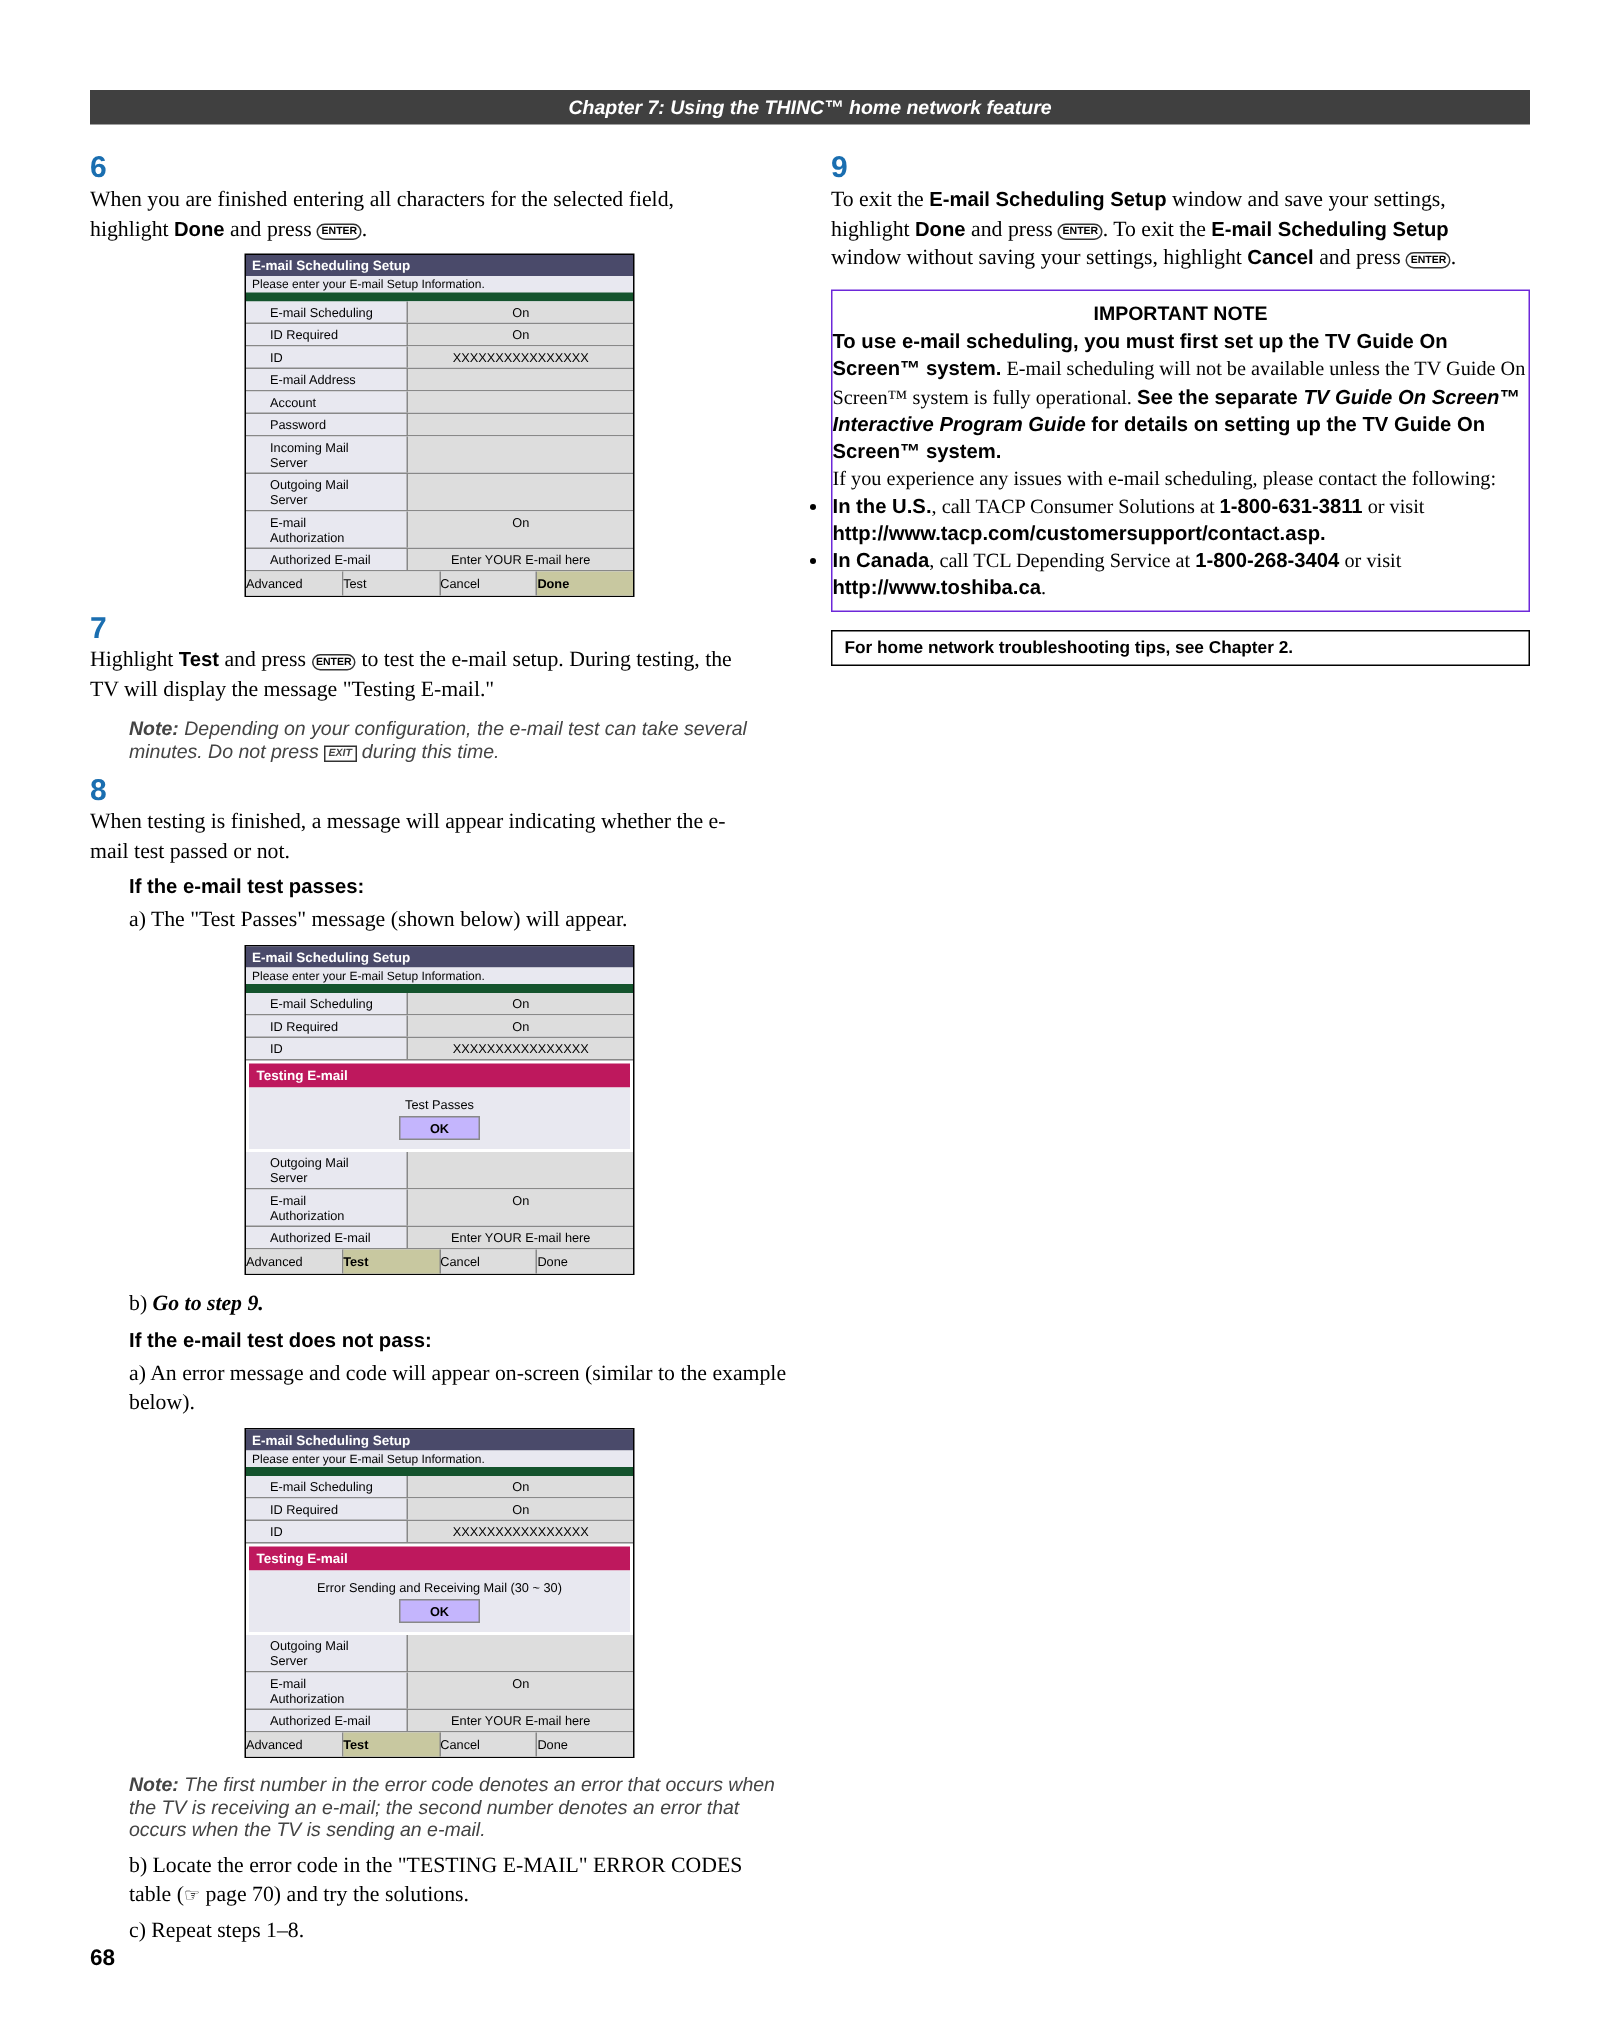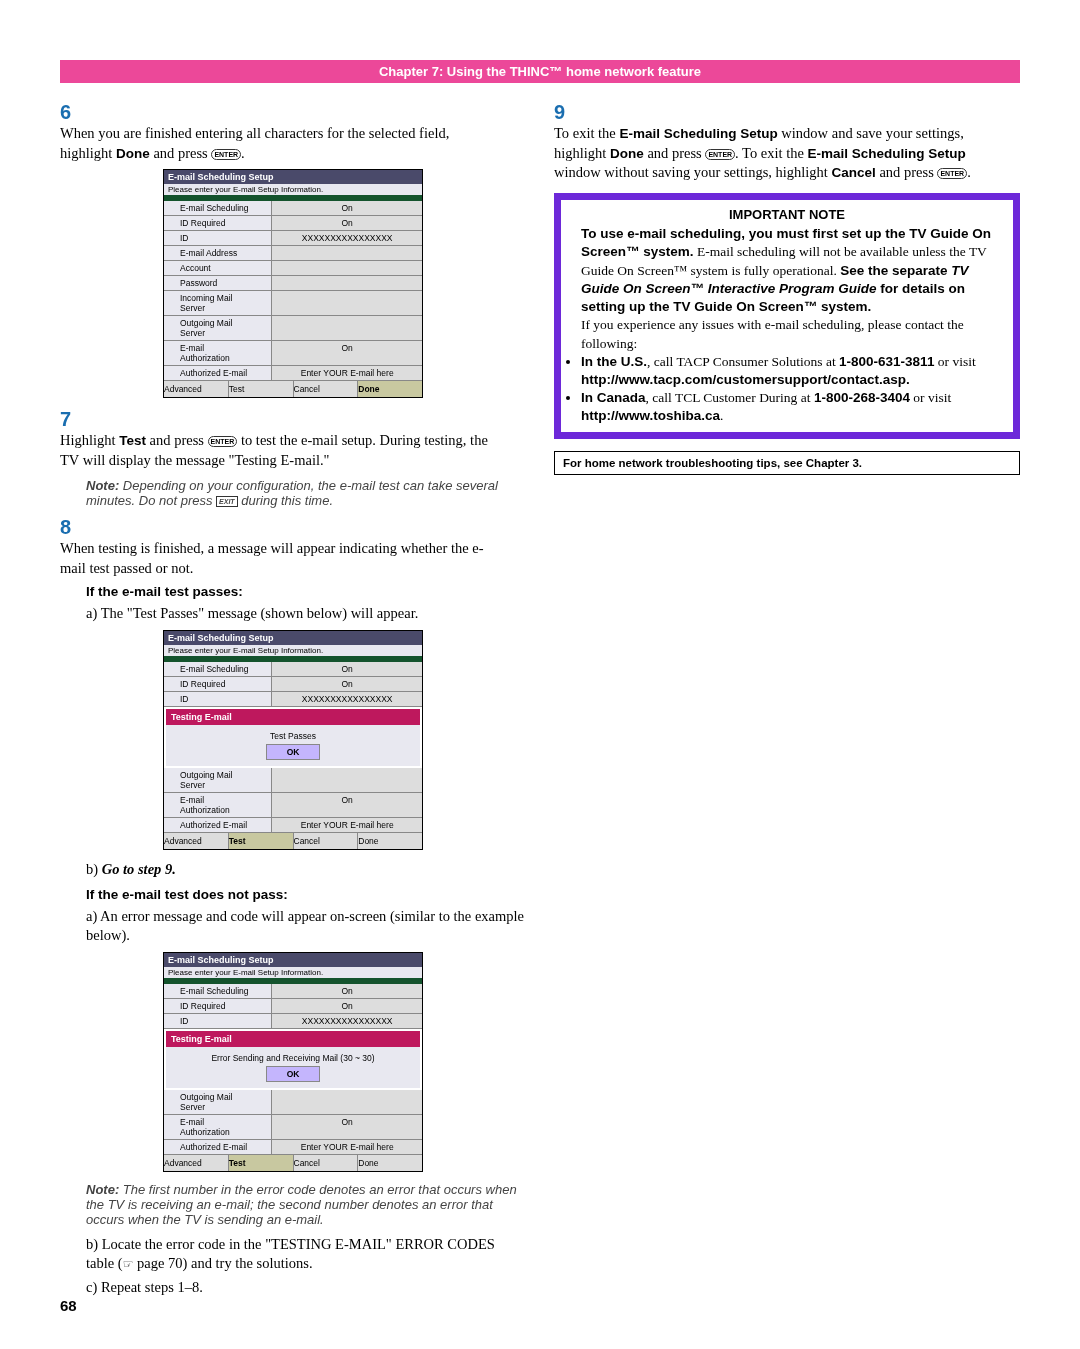--- a/index.html
+++ b/index.html
@@ -1,18 +1,18 @@
 <!DOCTYPE html>
 <html><head>
 <meta charset="utf-8">
 <style>
   * { margin: 0; padding: 0; box-sizing: border-box; }
   body { font-family: "Times New Roman", serif; font-size: 13px; background: #fff; width: 1080px; margin: 0 auto; color: #000; }
   .page { padding: 60px 60px 40px 60px; }
-  .header-bar { background: #ec4899; color: #fff; font-weight: bold; font-family: Arial, sans-serif; text-align: center; padding: 4px 0; font-size: 13px; margin-bottom: 18px; }
+  .header-bar { background: #404040; color: #fff; font-weight: bold; font-style: italic; font-family: Arial, sans-serif; text-align: center; padding: 4px 0; font-size: 13px; margin-bottom: 18px; }
   .columns { display: flex; gap: 28px; }
   .col { flex: 1; }
   .step-num { color: #1a6eb0; font-family: Arial, sans-serif; font-weight: bold; font-size: 20px; display: inline-block; vertical-align: top; width: 26px; }
   .step-text { display: inline-block; width: calc(100% - 28px); vertical-align: top; font-size: 14.5px; line-height: 1.35; }
   .bold { font-weight: bold; font-family: Arial, sans-serif; font-size: 13.5px; }
   .indent { margin-left: 26px; font-size: 14.5px; line-height: 1.35; }
   .note { font-style: italic; font-family: Arial, sans-serif; font-size: 13px; margin-left: 26px; margin-top: 8px; margin-bottom: 8px; color: #444; }
   .note-label { font-weight: bold; }
   .enter-icon { display: inline-flex; border: 1.2px solid #333; border-radius: 8px; font-size: 7px; padding: 0 2px; height: 11px; align-items: center; justify-content: center; vertical-align: 1px; font-family: Arial, sans-serif; font-weight: bold; }
   .exit-icon { display: inline-flex; border: 1.2px solid #333; font-size: 7px; padding: 0 2px; height: 11px; align-items: center; justify-content: center; vertical-align: 1px; font-family: Arial, sans-serif; font-weight: bold; }
@@ -24,21 +24,21 @@
   .setup-row:last-child { border-bottom: none; }
   .setup-label { width: 42%; padding: 2px 16px; border-right: 1px solid #888; }
   .setup-value { flex: 1; text-align: center; padding: 2px 4px; background: #ddd; }
   .btn-row { display: flex; background: #ddd; }
   .btn-row > div { flex: 1; text-align: left; padding: 3px 0; border-right: 1px solid #888; background: #ddd; }
   .btn-row > div:last-child { border-right: none; }
   .btn-highlight { background: #c8c8a0 !important; font-weight: bold; }
   .modal { background: #be185d; color: #fff; font-weight: bold; padding: 3px 5px; font-size: 9px; }
   .modal-body { background: #e8e8f0; padding: 6px; text-align: center; color:#000; }
   .modal-ok { display: inline-block; background: #c4b5fd; padding: 2px 20px; font-weight: bold; margin-top: 3px; border:1px solid #888;}
-  .imp-note-box { border: 7px solid #6d28d9; padding: 6px 20px; font-size: 13.5px; line-height: 1.35; margin-top: 10px; font-family: "Times New Roman", serif; }
+  .imp-note-box { border: 1px solid #6d28d9; padding: 6px 0; font-size: 13.5px; line-height: 1.35; margin-top: 10px; font-family: "Times New Roman", serif; }
   .imp-title { text-align: center; font-family: Arial, sans-serif; font-weight: bold; font-size: 13px; margin-bottom: 2px; }
   .bullet { list-style: disc; }
   .tips-box { border: 1px solid #000; padding: 5px 8px; font-family: Arial, sans-serif; font-size: 11.5px; font-weight: bold; margin-top: 12px; }
   .pagenum { font-family: Arial, sans-serif; font-weight: bold; font-size: 15px; }
 </style>
 </head>
 <body>
 
 <div class="page">
   <div class="header-bar">Chapter 7: Using the THINC™ home network feature</div>
@@ -241,24 +241,24 @@
         <div class="imp-title">IMPORTANT NOTE</div>
         <div>
           <span style="font-family:Arial,sans-serif; font-weight:bold;">To use e-mail scheduling, you must first set up the TV Guide On Screen™ system.</span><span> E-mail scheduling will not be available unless the TV Guide On Screen™ system is fully operational. </span><span style="font-family:Arial,sans-serif; font-weight:bold;">See the separate </span><span style="font-family:Arial,sans-serif; font-weight:bold; font-style:italic;">TV Guide On Screen™ Interactive Program Guide</span><span style="font-family:Arial,sans-serif; font-weight:bold;"> for details on setting up the TV Guide On Screen™ system.</span>
         </div>
         <div>If you experience any issues with e-mail scheduling, please contact the following:</div>
         <ul class="bullet">
           <li>
             <span style="font-family:Arial,sans-serif; font-weight:bold;">In the U.S.</span><span>, call TACP Consumer Solutions at </span><span style="font-family:Arial,sans-serif; font-weight:bold;">1-800-631-3811</span><span> or visit </span><span style="font-family:Arial,sans-serif; font-weight:bold;">http://www.tacp.com/customersupport/contact.asp.</span>
           </li>
           <li>
-            <span style="font-family:Arial,sans-serif; font-weight:bold;">In Canada</span><span>, call TCL Customer During at </span><span style="font-family:Arial,sans-serif; font-weight:bold;">1-800-268-3404</span><span> or visit </span><span style="font-family:Arial,sans-serif; font-weight:bold;">http://www.toshiba.ca</span><span>.</span>
+            <span style="font-family:Arial,sans-serif; font-weight:bold;">In Canada</span><span>, call TCL Depending Service at </span><span style="font-family:Arial,sans-serif; font-weight:bold;">1-800-268-3404</span><span> or visit </span><span style="font-family:Arial,sans-serif; font-weight:bold;">http://www.toshiba.ca</span><span>.</span>
           </li>
         </ul>
       </div>
 
-      <div class="tips-box">For home network troubleshooting tips, see Chapter 3.</div>
+      <div class="tips-box">For home network troubleshooting tips, see Chapter 2.</div>
 
     </div>
   </div>
 
   <div class="pagenum">68</div>
 </div>
 
 </body></html>

